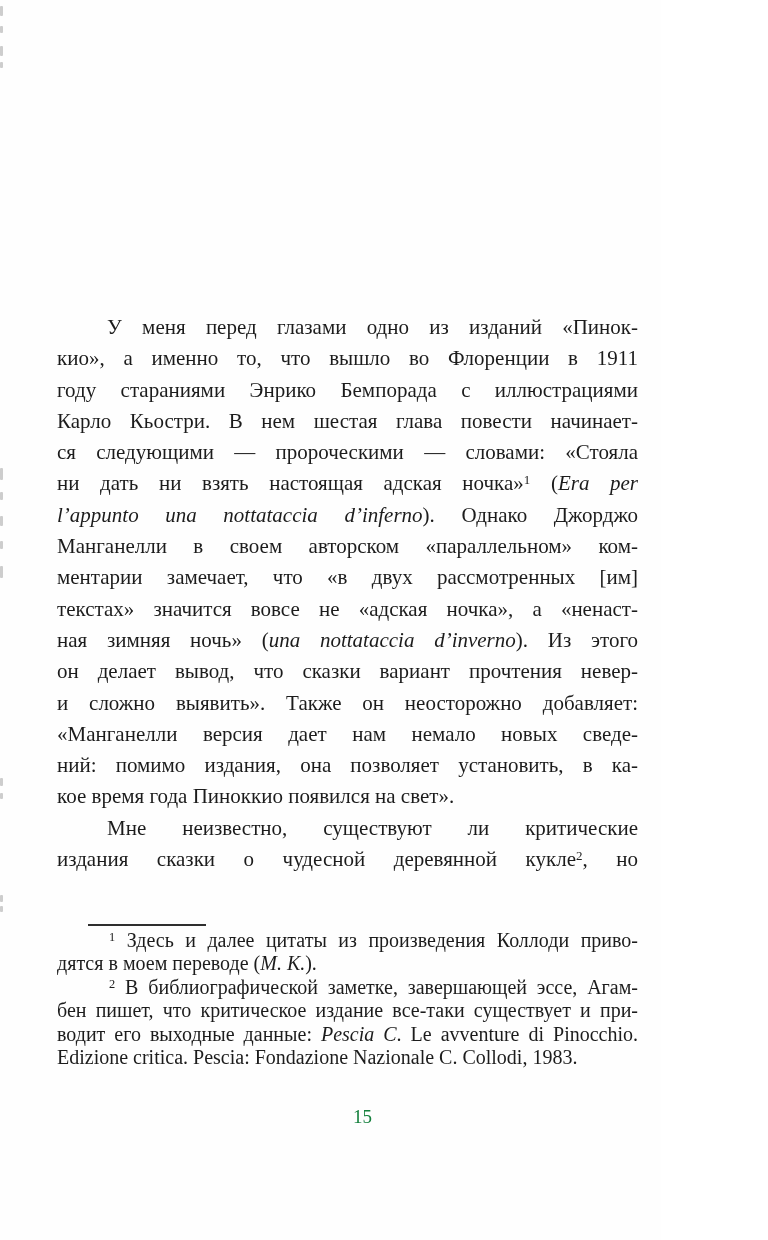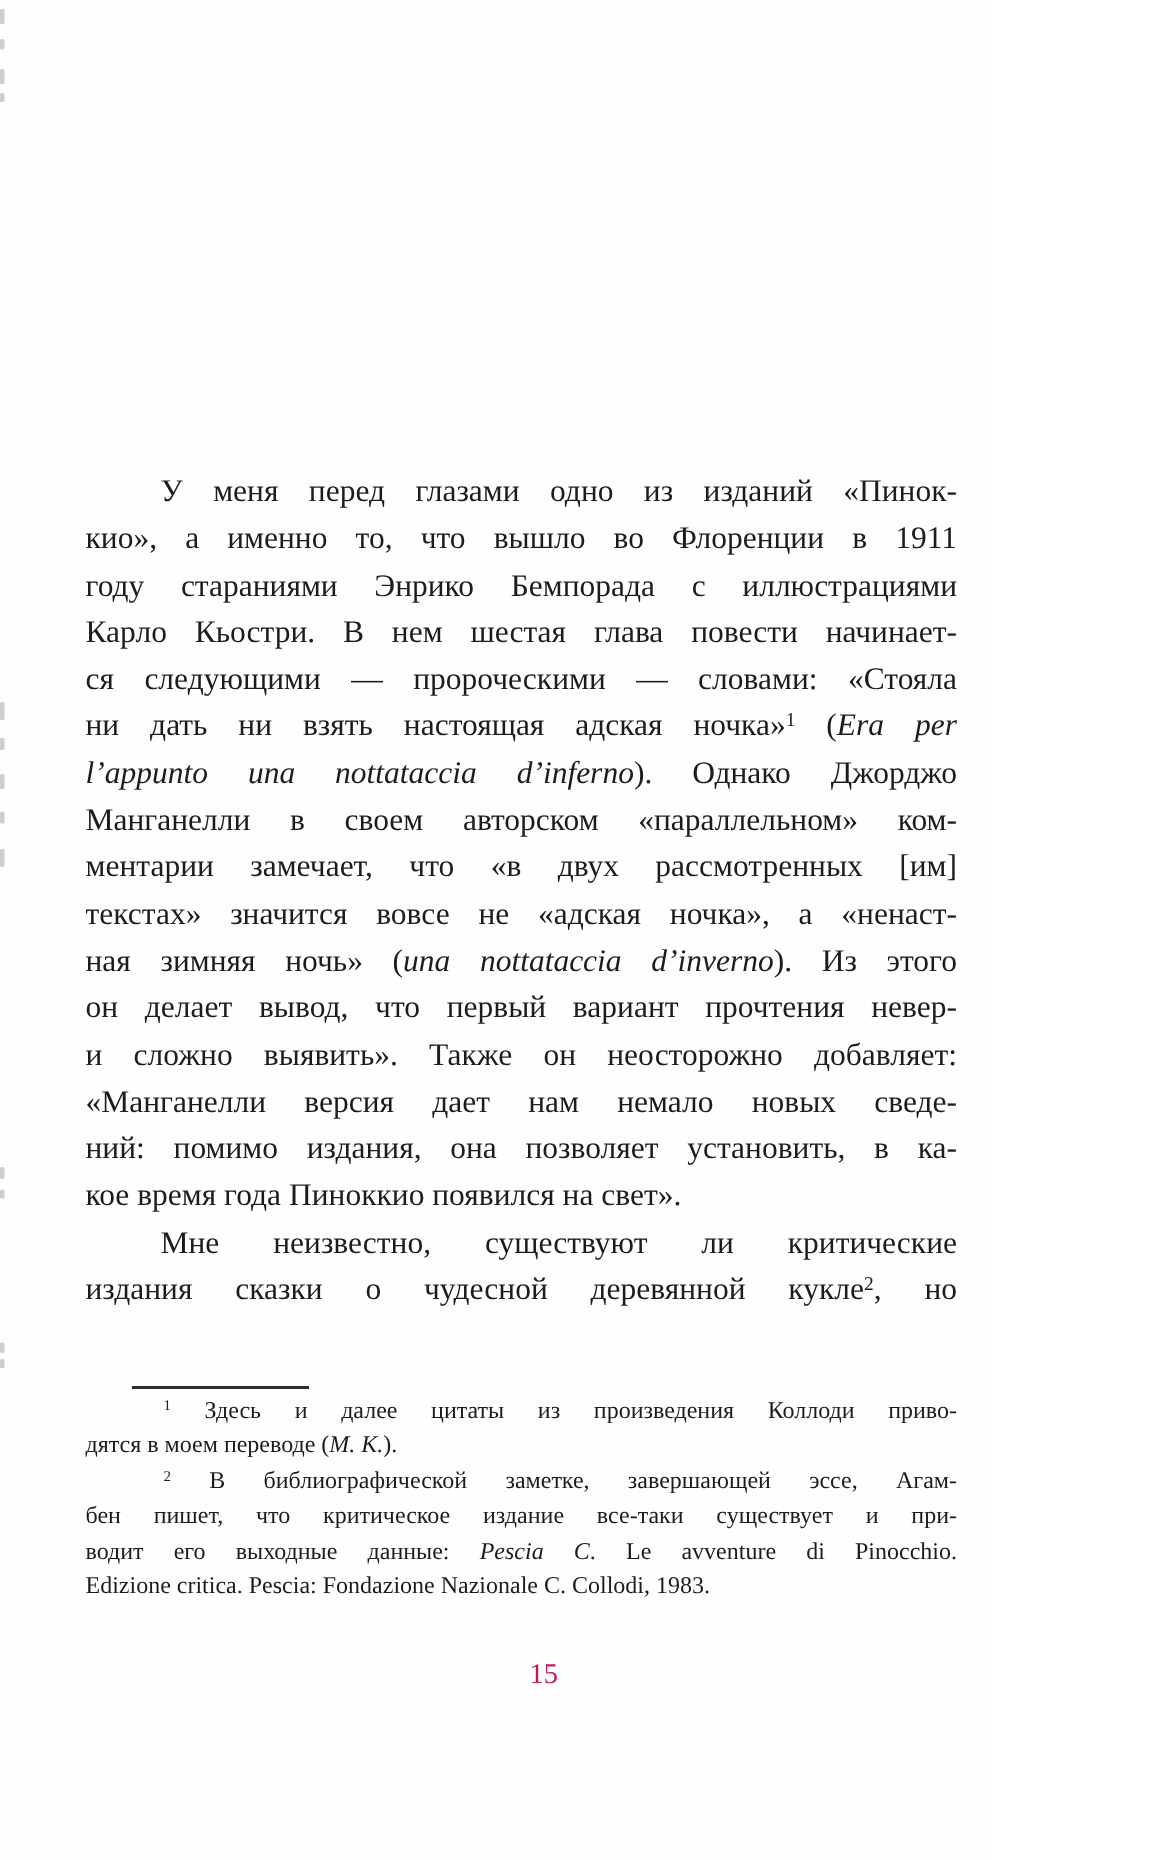--- a/index.html
+++ b/index.html
@@ -42,30 +42,30 @@
     width: 118px;
     height: 2px;
     background: #2e2e2e;
   }
   .footnotes {
     position: absolute;
     left: 57px;
     top: 929px;
     width: 581px;
   }
-  .footnotes .line { font-size: 16px; line-height: 23.4px; }
+  .footnotes .line { font-size: 20px; line-height: 23.4px; }
   .footnotes .line.indent { text-indent: 52px; }
   .page-number {
     position: absolute;
     left: 57px;
     top: 1106px;
     width: 581px;
     text-align: center;
     font-size: 19px;
-    color: #be185d;
+    color: #15803d;
   }
   .page-number span { position: relative; left: 15px; }
   .artifact {
     position: absolute;
     left: 0;
     width: 3px;
     background: #cdcdcd;
     border-radius: 1px;
   }
 </style>
@@ -93,21 +93,21 @@
       <div class="line"><span>кио», а именно то, что вышло во Флоренции в 1911</span></div>
       <div class="line"><span>году стараниями Энрико Бемпорада с иллюстрациями</span></div>
       <div class="line"><span>Карло Кьостри. В нем шестая глава повести начинает-</span></div>
       <div class="line"><span>ся следующими — пророческими — словами: «Стояла</span></div>
       <div class="line"><span>ни дать ни взять настоящая адская ночка»</span><span class="sup">1</span><span> (</span><span class="it">Era per</span></div>
       <div class="line"><span class="it">l’appunto una nottataccia d’inferno</span><span>). Однако Джорджо</span></div>
       <div class="line"><span>Манганелли в своем авторском «параллельном» ком-</span></div>
       <div class="line"><span>ментарии замечает, что «в двух рассмотренных [им]</span></div>
       <div class="line"><span>текстах» значится вовсе не «адская ночка», а «ненаст-</span></div>
       <div class="line"><span>ная зимняя ночь» (</span><span class="it">una nottataccia d’inverno</span><span>). Из этого</span></div>
-      <div class="line"><span>он делает вывод, что первый вариант прочтения невер-</span></div>
+      <div class="line"><span>он делает вывод, что сказки вариант прочтения невер-</span></div>
       <div class="line"><span>и сложно выявить». Также он неосторожно добавляет:</span></div>
       <div class="line"><span>«Манганелли версия дает нам немало новых сведе-</span></div>
       <div class="line"><span>ний: помимо издания, она позволяет установить, в ка-</span></div>
       <div class="line last"><span>кое время года Пиноккио появился на свет».</span></div>
       <div class="line indent"><span>Мне неизвестно, существуют ли критические</span></div>
       <div class="line"><span>издания сказки о чудесной деревянной кукле</span><span class="sup">2</span><span>, но</span></div>
     </div>
 
   <div class="fn-rule"></div>
 

